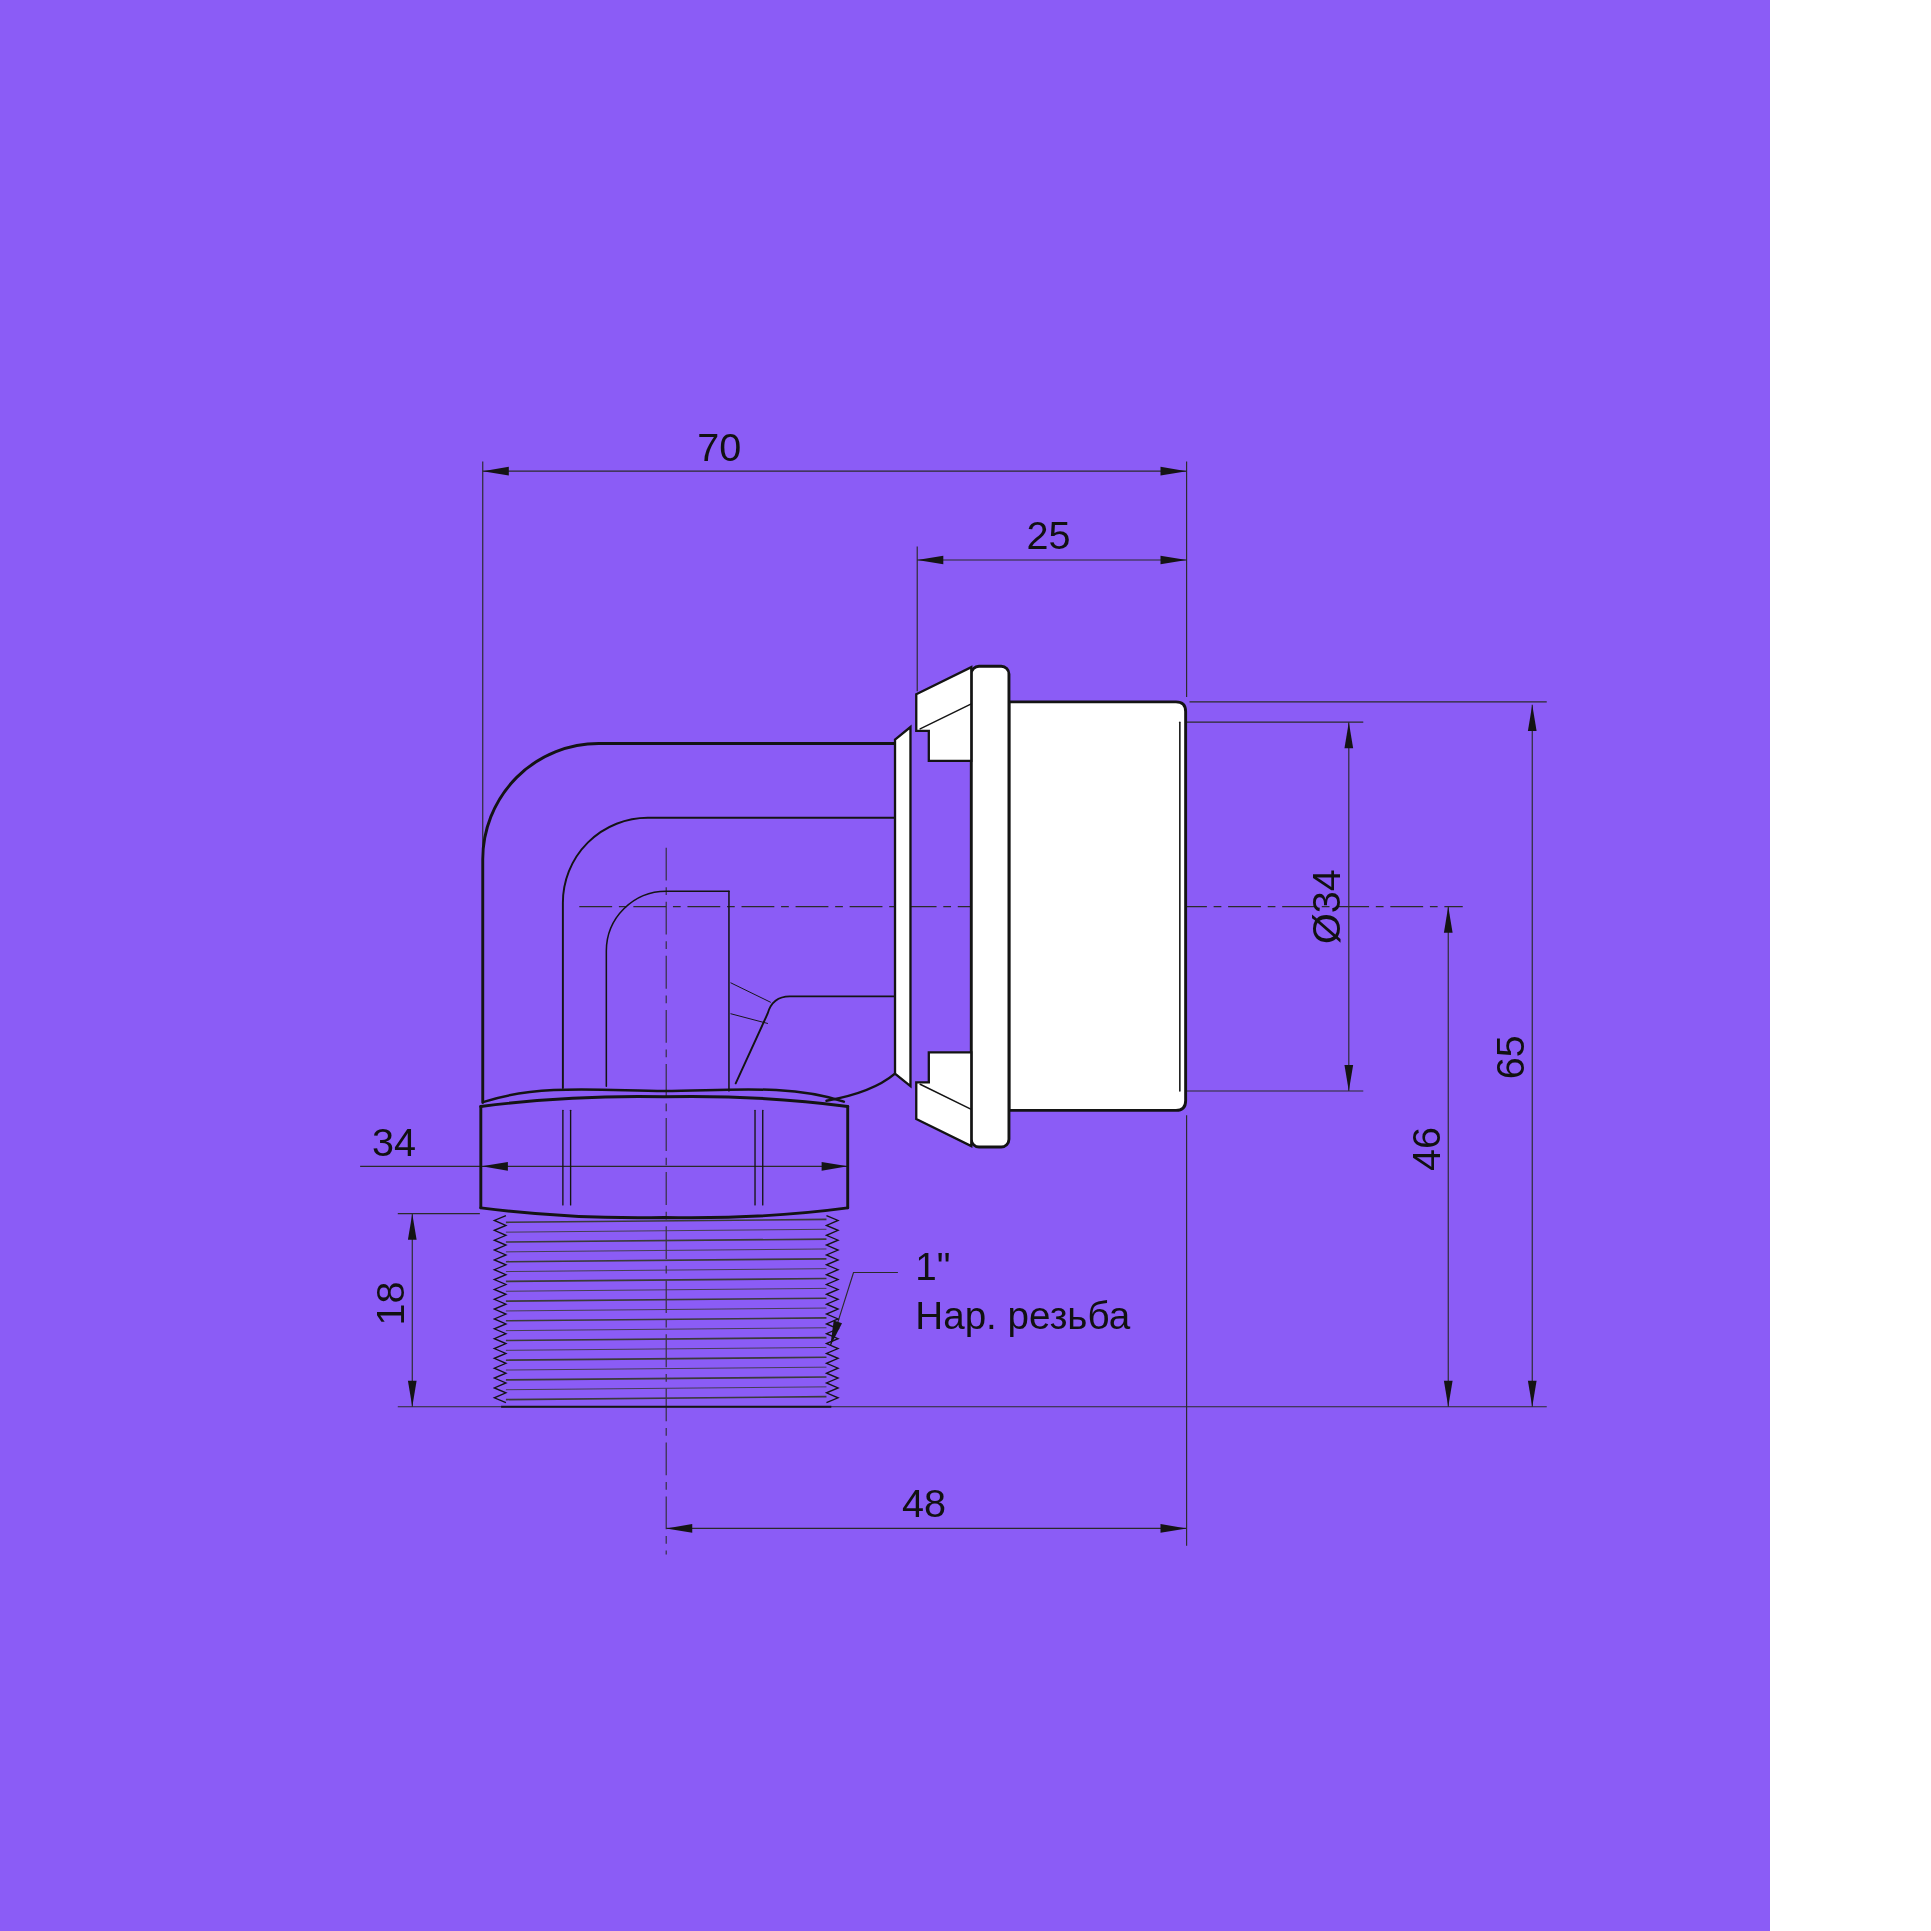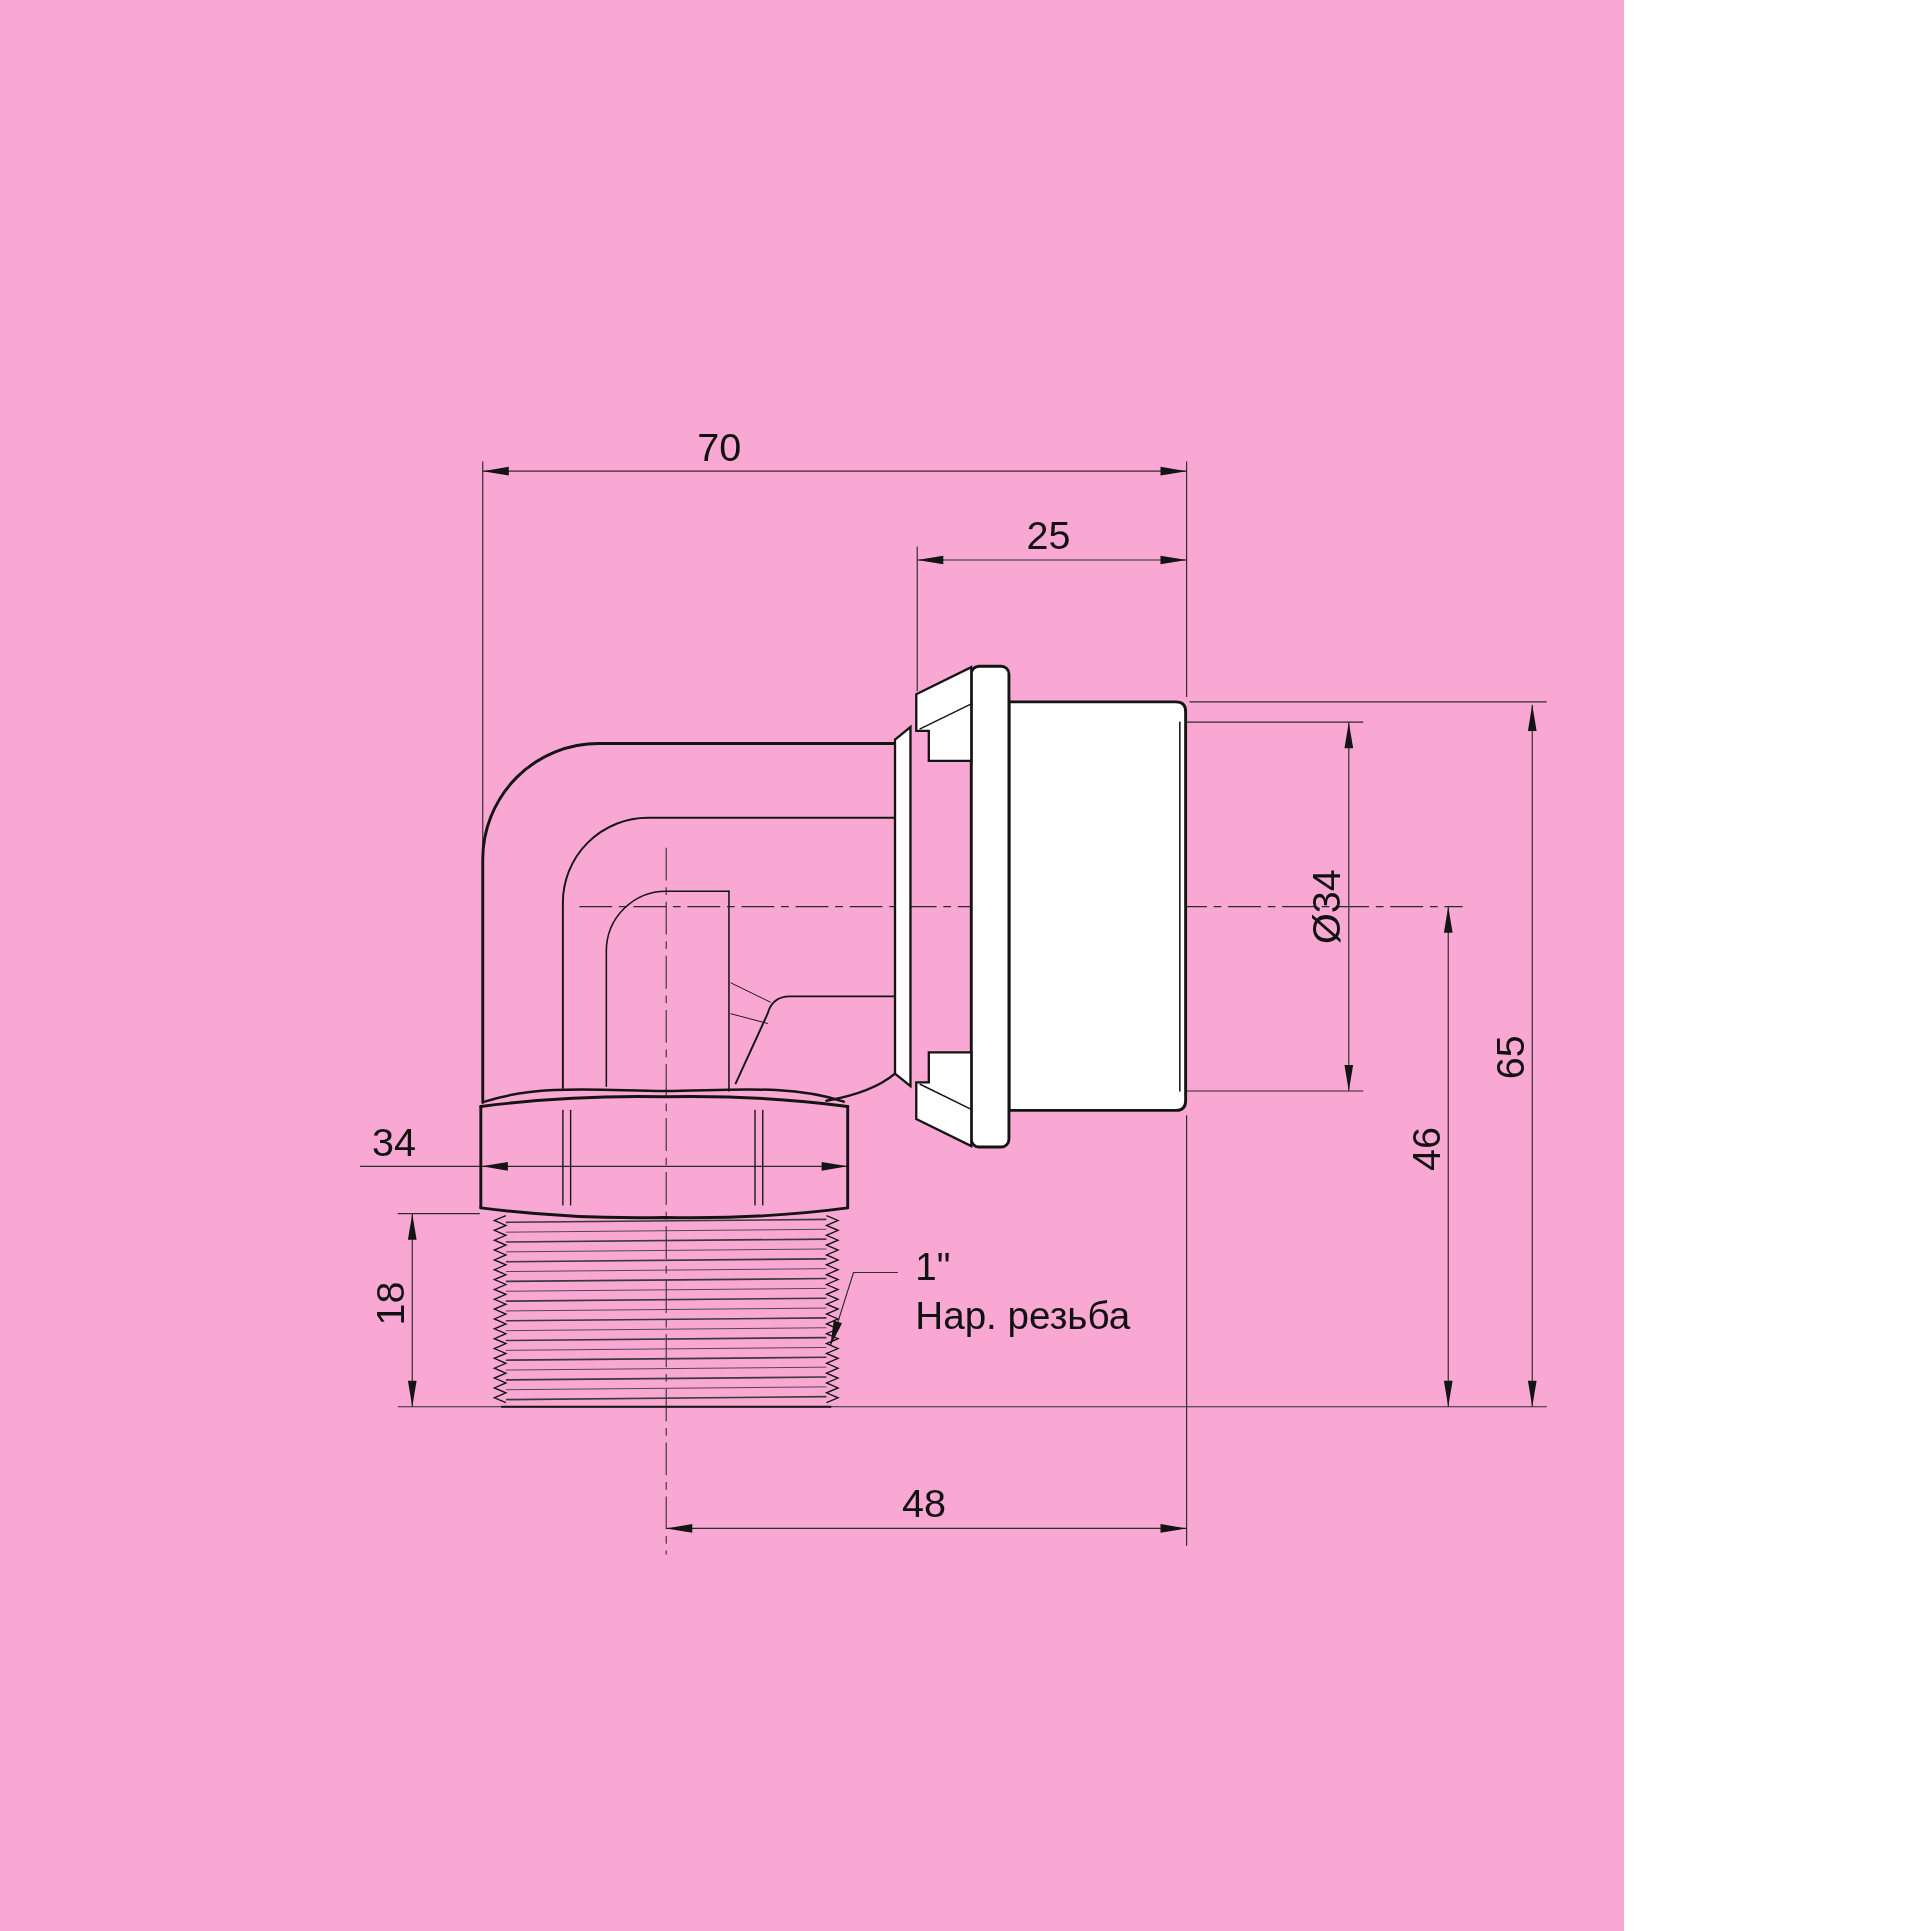--- a/index.html
+++ b/index.html
@@ -1,16 +1,16 @@
 <!DOCTYPE html>
 <html><head>
 <meta charset="utf-8">
 <style>
   html,body{margin:0;padding:0;background:#ffffff;}
-  .page{width:1624px;height:1931px;background:#f9a8d4;position:relative;font-family:"Liberation Sans",sans-serif;}
+  .page{width:1770px;height:1931px;background:#8b5cf6;position:relative;font-family:"Liberation Sans",sans-serif;}
   svg{display:block;}
   text{font-family:"Liberation Sans",sans-serif;fill:#111;}
   .dimtxt{font-size:41px;}
   .notetxt{font-size:40px;}
 </style>
 </head>
 <body>
 
 <div class="page">
 <svg width="1931" height="1931" viewBox="0 0 2000 2000">

